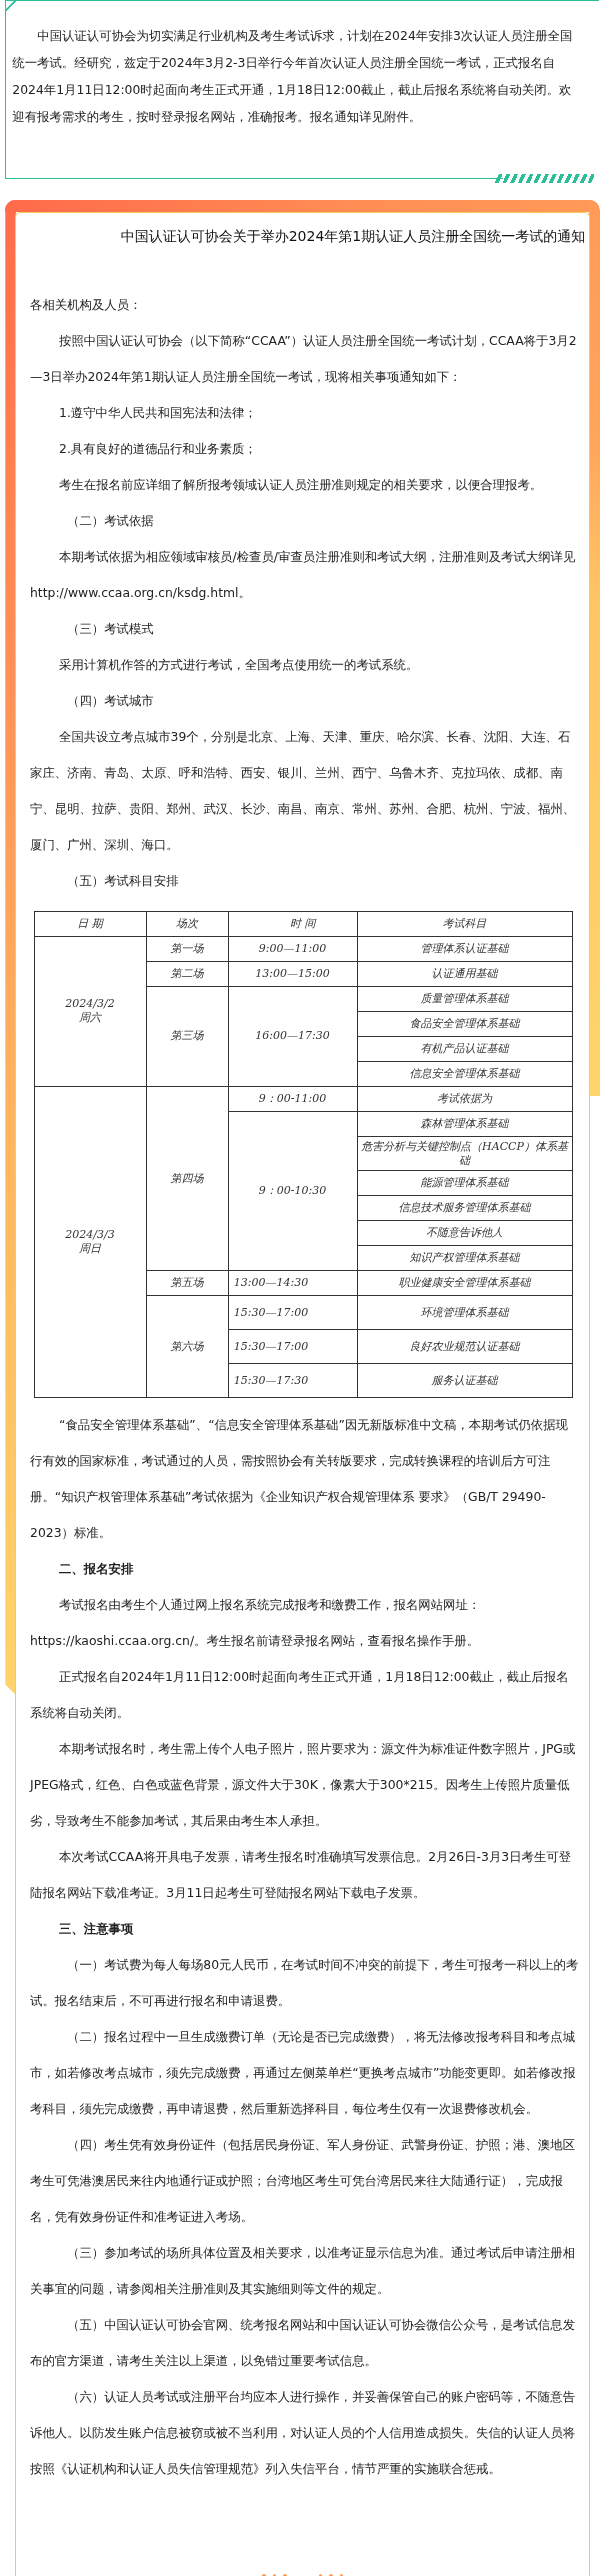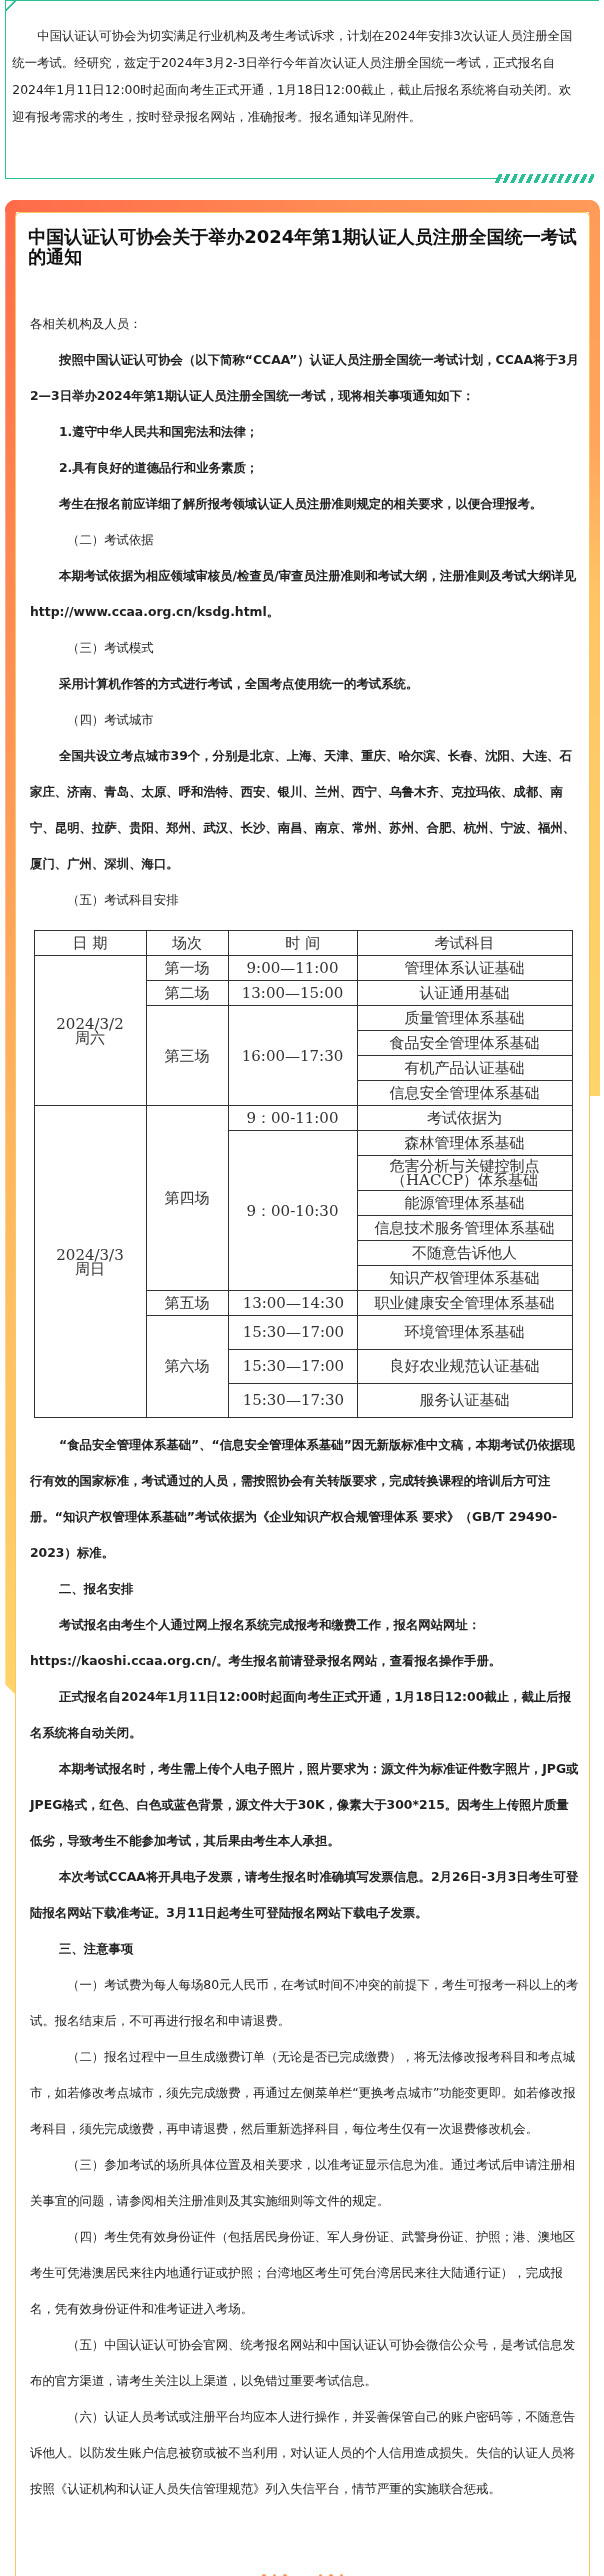--- a/index.html
+++ b/index.html
@@ -60,41 +60,41 @@
     background: #fff;
     border: 0.9px solid #f7c85e;
     border-top-left-radius: 5.3px; border-top-right-radius: 5.3px;
     border-bottom: none;
   }
   .content {
     position: absolute; left: 30px; top: 212px; width: 550px;
     font-size: 12.4px; line-height: 36px; color: #222;
   }
   .content .title {
-    font-size: 18px; font-weight: bold; text-align: left; color: #111;
+    font-size: 14px; font-weight: normal; text-align: right; color: #111;
     line-height: 19.5px; padding-top: 15px; margin-left: -1.8px; width: 557px;
   }
   .content .gap { height: 40px; }
   .content p { margin: 0; }
-  .ind { text-indent: 29px; font-weight: bold; }
+  .ind { text-indent: 29px; }
   .ind2 { text-indent: 37px; }
   .h1 { text-indent: 29px; font-weight: bold; }
 
   
   .schedule {
     margin: 12.4px 0 9px 3.5px; width: 539px;
     border-collapse: collapse;
     font-family: "DejaVu Serif", "Liberation Serif", serif;
-    font-size: 15px; line-height: 14px; color: #333;
+    font-size: 11px; line-height: 14px; color: #333; font-style: italic;
   }
   .schedule th, .schedule td {
     border: 0.9px solid #333; text-align: center; vertical-align: middle;
     font-weight: normal; padding: 2.7px 3.5px; height: 25px;
   }
-  .schedule td.lefttime { text-align: center; padding-left: 5.3px; }
+  .schedule td.lefttime { text-align: left; padding-left: 5.3px; }
   .schedule .c1 { width: 112px; }
   .schedule .c2 { width: 82px; }
   .schedule .c3 { width: 129px; padding-left: 24px; }
 
   
   .dots {
     position: absolute; top: 2564px; left: 0; width: 605px; text-align: center;
   }
   .dots span {
     display: inline-block; width: 3.5px; height: 3.5px; border-radius: 50%;
@@ -226,22 +226,22 @@
 
   <p class="h1">二、报名安排</p>
   <p class="ind">考试报名由考生个人通过网上报名系统完成报考和缴费工作，报名网站网址：https://kaoshi.ccaa.org.cn/。考生报名前请登录报名网站，查看报名操作手册。</p>
   <p class="ind">正式报名自2024年1月11日12:00时起面向考生正式开通，1月18日12:00截止，截止后报名系统将自动关闭。</p>
   <p class="ind">本期考试报名时，考生需上传个人电子照片，照片要求为：源文件为标准证件数字照片，JPG或JPEG格式，红色、白色或蓝色背景，源文件大于30K，像素大于300*215。因考生上传照片质量低劣，导致考生不能参加考试，其后果由考生本人承担。</p>
   <p class="ind">本次考试CCAA将开具电子发票，请考生报名时准确填写发票信息。2月26日-3月3日考生可登陆报名网站下载准考证。3月11日起考生可登陆报名网站下载电子发票。</p>
 
   <p class="h1">三、注意事项</p>
   <p class="ind2">（一）考试费为每人每场80元人民币，在考试时间不冲突的前提下，考生可报考一科以上的考试。报名结束后，不可再进行报名和申请退费。</p>
   <p class="ind2">（二）报名过程中一旦生成缴费订单（无论是否已完成缴费），将无法修改报考科目和考点城市，如若修改考点城市，须先完成缴费，再通过左侧菜单栏“更换考点城市”功能变更即。如若修改报考科目，须先完成缴费，再申请退费，然后重新选择科目，每位考生仅有一次退费修改机会。</p>
+  <p class="ind2">（四）考生凭有效身份证件（包括居民身份证、军人身份证、武警身份证、护照；港、澳地区考生可凭港澳居民来往内地通行证或护照；台湾地区考生可凭台湾居民来往大陆通行证），完成报名，凭有效身份证件和准考证进入考场。</p>
   <p class="ind2">（三）参加考试的场所具体位置及相关要求，以准考证显示信息为准。通过考试后申请注册相关事宜的问题，请参阅相关注册准则及其实施细则等文件的规定。</p>
-  <p class="ind2">（四）考生凭有效身份证件（包括居民身份证、军人身份证、武警身份证、护照；港、澳地区考生可凭港澳居民来往内地通行证或护照；台湾地区考生可凭台湾居民来往大陆通行证），完成报名，凭有效身份证件和准考证进入考场。</p>
   <p class="ind2">（五）中国认证认可协会官网、统考报名网站和中国认证认可协会微信公众号，是考试信息发布的官方渠道，请考生关注以上渠道，以免错过重要考试信息。</p>
   <p class="ind2">（六）认证人员考试或注册平台均应本人进行操作，并妥善保管自己的账户密码等，不随意告诉他人。以防发生账户信息被窃或被不当利用，对认证人员的个人信用造成损失。失信的认证人员将按照《认证机构和认证人员失信管理规范》列入失信平台，情节严重的实施联合惩戒。</p>
 
 </div>
 
 <div class="dots">
   <span></span><span></span><span></span><span class="sep"></span><span></span><span></span><span></span>
 </div>
 
 

